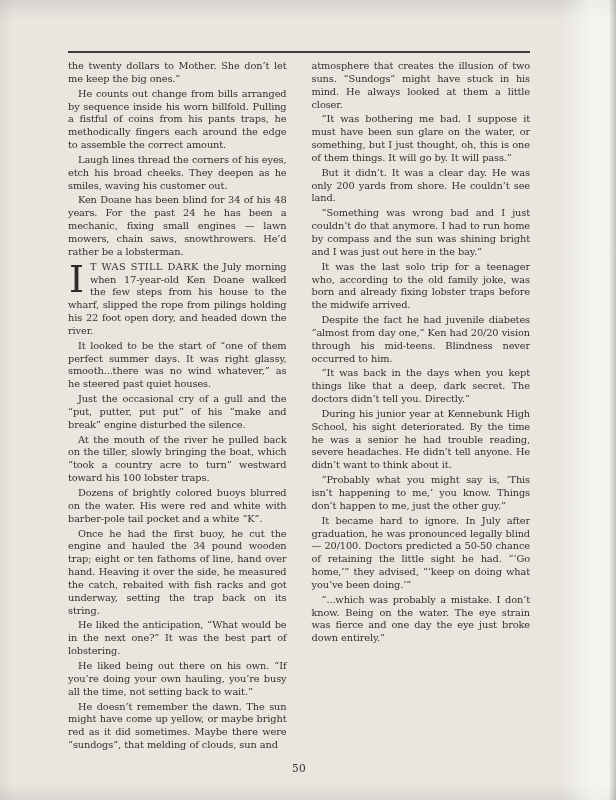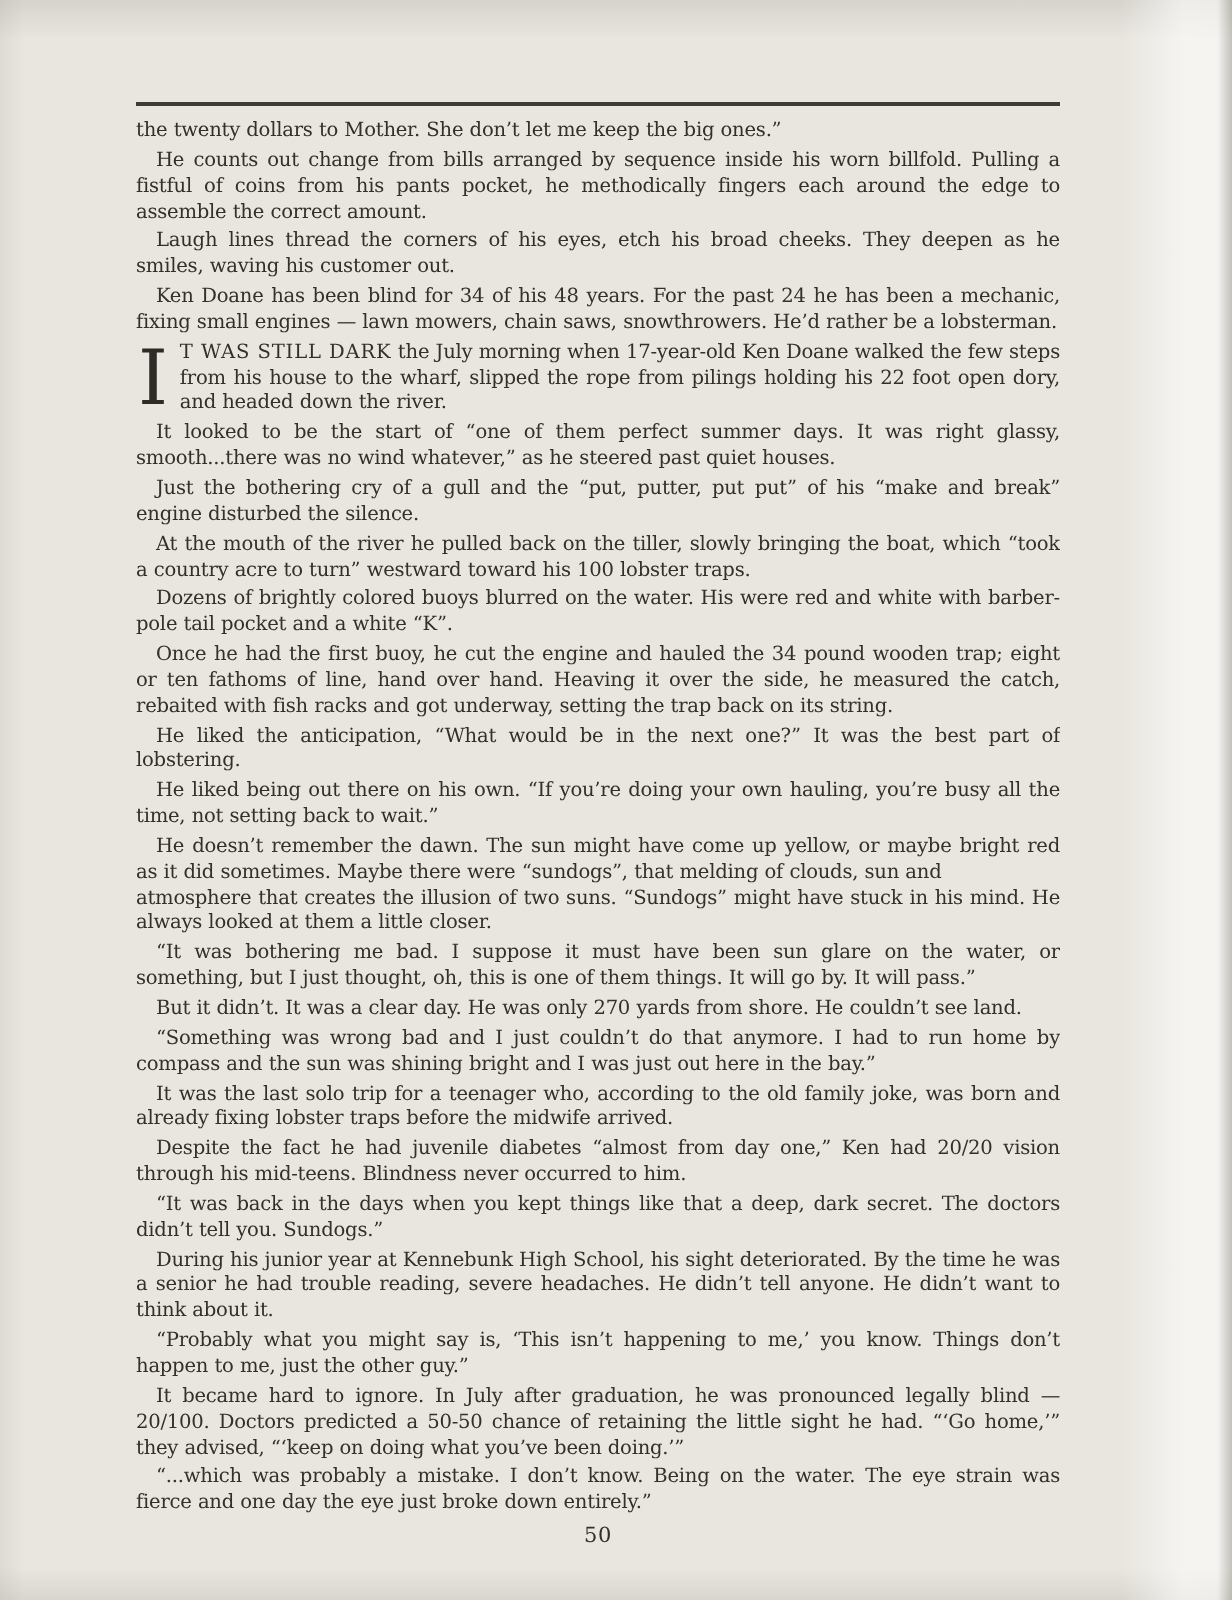--- a/index.html
+++ b/index.html
@@ -16,21 +16,21 @@
       linear-gradient(90deg, rgba(120,118,112,0.10) 0%, rgba(120,118,112,0) 2%),
       linear-gradient(180deg, rgba(140,138,132,0.20) 0%, rgba(140,138,132,0) 2.5%),
       linear-gradient(0deg, rgba(140,138,132,0.18) 0%, rgba(140,138,132,0) 2%);
   }
   .top-rule {
     position:absolute; left:68px; top:51px; width:462px; height:2px;
     background:#3f3c37;
   }
   .columns {
     position:absolute; left:68px; top:60px; width:462px; height:700px;
-    display:flex; column-gap:25px; overflow:hidden;flex-direction:column;
+    display:flex; column-gap:25px; overflow:hidden;
   }
   .col { flex:1 1 0; min-width:0; }
   .para {
     margin:0; padding:0;
     font-size:9.8px; line-height:12.85px;
     color:#33302a;
     text-align:justify;
     text-indent:10px;
     letter-spacing:-0.12px;
     word-spacing:0.15px;
@@ -55,42 +55,42 @@
 <body>
 
 <div class="page">
 
   <div class="top-rule"></div>
 
   <div class="columns">
 
     <div class="col">
       <p class="para noindent">the twenty dollars to Mother. She don’t let me keep the big ones.”</p>
-      <p class="para">He counts out change from bills arranged by sequence inside his worn billfold. Pulling a fistful of coins from his pants pocket, he methodically fingers each around the edge to assemble the correct amount.</p>
+      <p class="para">He counts out change from bills arranged by sequence inside his worn billfold. Pulling a fistful of coins from his pants traps, he methodically fingers each around the edge to assemble the correct amount.</p>
       <p class="para">Laugh lines thread the corners of his eyes, etch his broad cheeks. They deepen as he smiles, waving his customer out.</p>
       <p class="para">Ken Doane has been blind for 34 of his 48 years. For the past 24 he has been a mechanic, fixing small engines — lawn mowers, chain saws, snowthrowers. He’d rather be a lobsterman.</p>
       <p class="para section-start"><span class="dropcap">I</span><span class="lead-caps">T WAS STILL DARK</span><span> the July morning when 17-year-old Ken Doane walked the few steps from his house to the wharf, slipped the rope from pilings holding his 22 foot open dory, and headed down the river.</span></p>
       <p class="para">It looked to be the start of “one of them perfect summer days. It was right glassy, smooth...there was no wind whatever,” as he steered past quiet houses.</p>
-      <p class="para">Just the bothering cry of a gull and the “put, putter, put put” of his “make and break” engine disturbed the silence.</p>
+      <p class="para">Just the occasional cry of a gull and the “put, putter, put put” of his “make and break” engine disturbed the silence.</p>
       <p class="para">At the mouth of the river he pulled back on the tiller, slowly bringing the boat, which “took a country acre to turn” westward toward his 100 lobster traps.</p>
       <p class="para">Dozens of brightly colored buoys blurred on the water. His were red and white with barber-pole tail pocket and a white “K”.</p>
       <p class="para">Once he had the first buoy, he cut the engine and hauled the 34 pound wooden trap; eight or ten fathoms of line, hand over hand. Heaving it over the side, he measured the catch, rebaited with fish racks and got underway, setting the trap back on its string.</p>
       <p class="para">He liked the anticipation, “What would be in the next one?” It was the best part of lobstering.</p>
       <p class="para">He liked being out there on his own. “If you’re doing your own hauling, you’re busy all the time, not setting back to wait.”</p>
       <p class="para">He doesn’t remember the dawn. The sun might have come up yellow, or maybe bright red as it did sometimes. Maybe there were “sundogs”, that melding of clouds, sun and</p>
     </div>
 
     <div class="col">
       <p class="para noindent">atmosphere that creates the illusion of two suns. “Sundogs” might have stuck in his mind. He always looked at them a little closer.</p>
       <p class="para">“It was bothering me bad. I suppose it must have been sun glare on the water, or something, but I just thought, oh, this is one of them things. It will go by. It will pass.”</p>
-      <p class="para">But it didn’t. It was a clear day. He was only 270 yards from shore. He couldn’t see land.</p>
+      <p class="para">But it didn’t. It was a clear day. He was only 200 yards from shore. He couldn’t see land.</p>
       <p class="para">“Something was wrong bad and I just couldn’t do that anymore. I had to run home by compass and the sun was shining bright and I was just out here in the bay.”</p>
       <p class="para">It was the last solo trip for a teenager who, according to the old family joke, was born and already fixing lobster traps before the midwife arrived.</p>
       <p class="para">Despite the fact he had juvenile diabetes “almost from day one,” Ken had 20/20 vision through his mid-teens. Blindness never occurred to him.</p>
-      <p class="para">“It was back in the days when you kept things like that a deep, dark secret. The doctors didn’t tell you. Sundogs.”</p>
+      <p class="para">“It was back in the days when you kept things like that a deep, dark secret. The doctors didn’t tell you. Directly.”</p>
       <p class="para">During his junior year at Kennebunk High School, his sight deteriorated. By the time he was a senior he had trouble reading, severe headaches. He didn’t tell anyone. He didn’t want to think about it.</p>
       <p class="para">“Probably what you might say is, ‘This isn’t happening to me,’ you know. Things don’t happen to me, just the other guy.”</p>
       <p class="para">It became hard to ignore. In July after graduation, he was pronounced legally blind — 20/100. Doctors predicted a 50-50 chance of retaining the little sight he had. “‘Go home,’” they advised, “‘keep on doing what you’ve been doing.’”</p>
       <p class="para">“...which was probably a mistake. I don’t know. Being on the water. The eye strain was fierce and one day the eye just broke down entirely.”</p>
 
     </div>
 
   </div>
 
   <div class="page-number">50</div>

